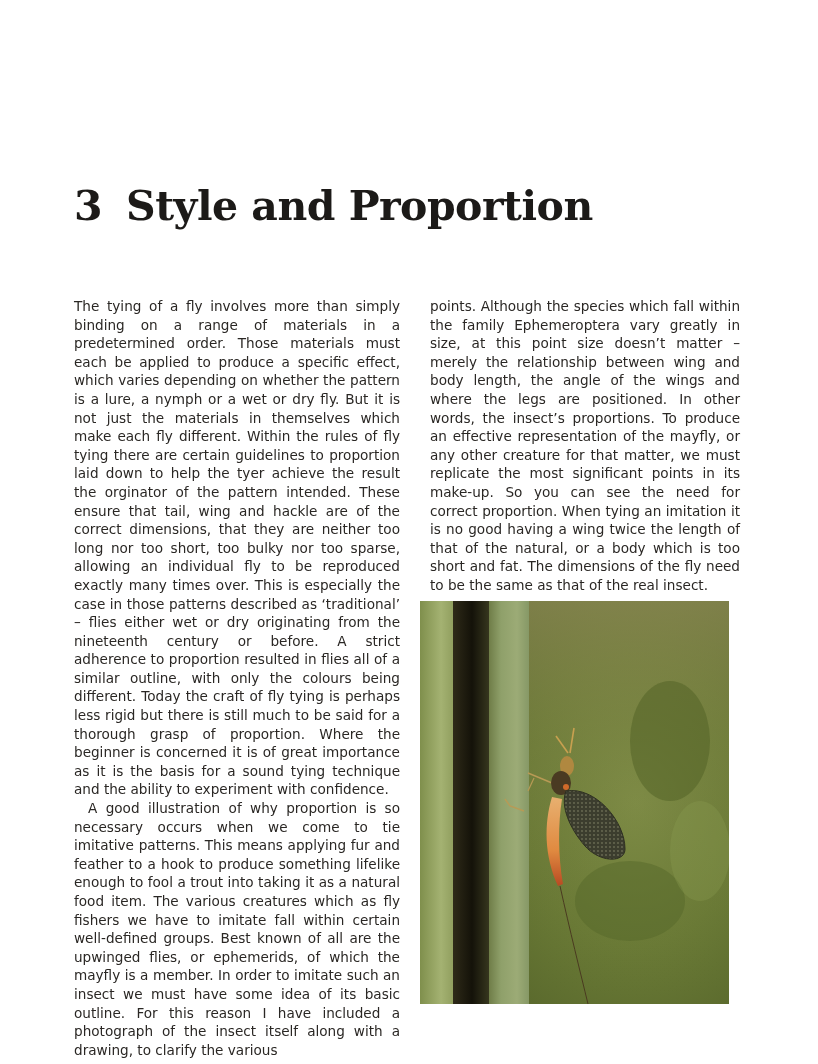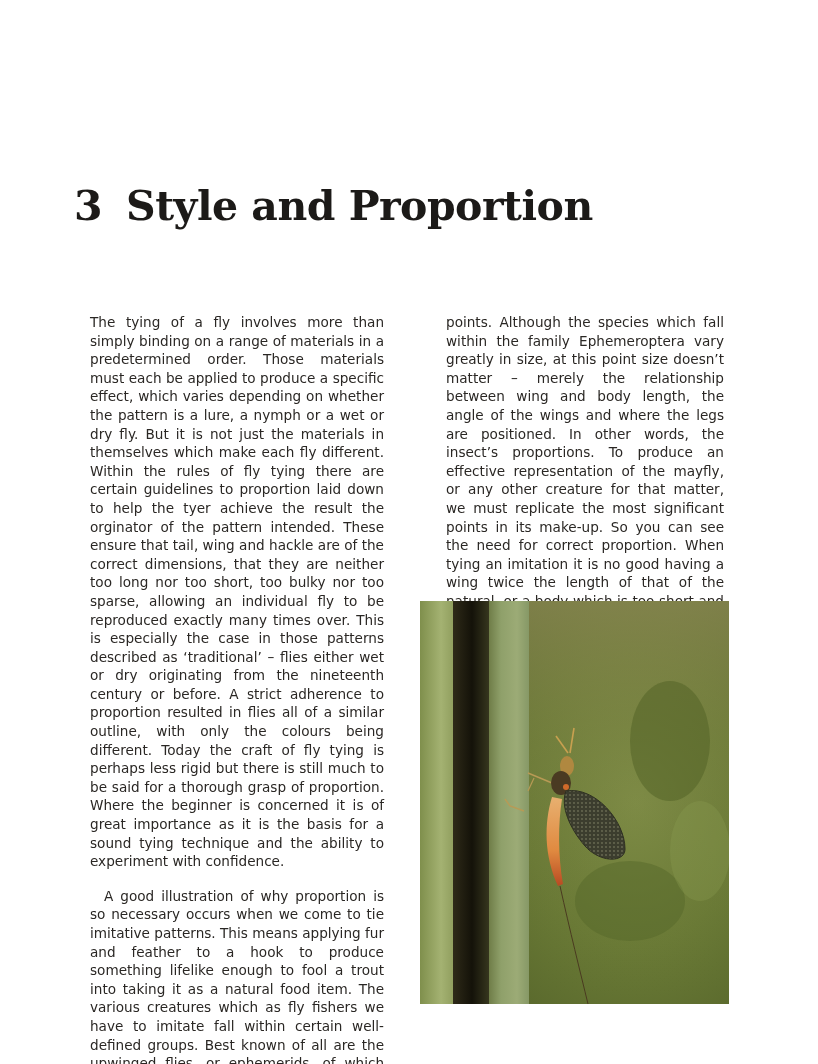--- a/index.html
+++ b/index.html
@@ -12,21 +12,21 @@
     letter-spacing: -0.5px; white-space: nowrap;
   }
   .chapter-heading .num { margin-right: 24px; }
   .col {
     position: absolute; top: 297px;
     font-family: "DejaVu Sans", sans-serif; font-size: 13.6px; line-height: 18.6px;
     color: #2a2724; text-align: justify; hyphens: manual;
   }
   .col-left { left: 74px; width: 326px; }
   .col-right { left: 430px; width: 310px; }
-  .col p { margin: 16px; }
+  .col p { margin: 0; }
   .col p.indent { text-indent: 14px; }
   .photo {
     position: absolute; left: 420px; top: 601px; width: 309px; height: 403px;
     overflow: hidden;
   }
   .photo svg { display: block; width: 100%; height: 100%; }
 </style>
 </head>
 <body>
 

